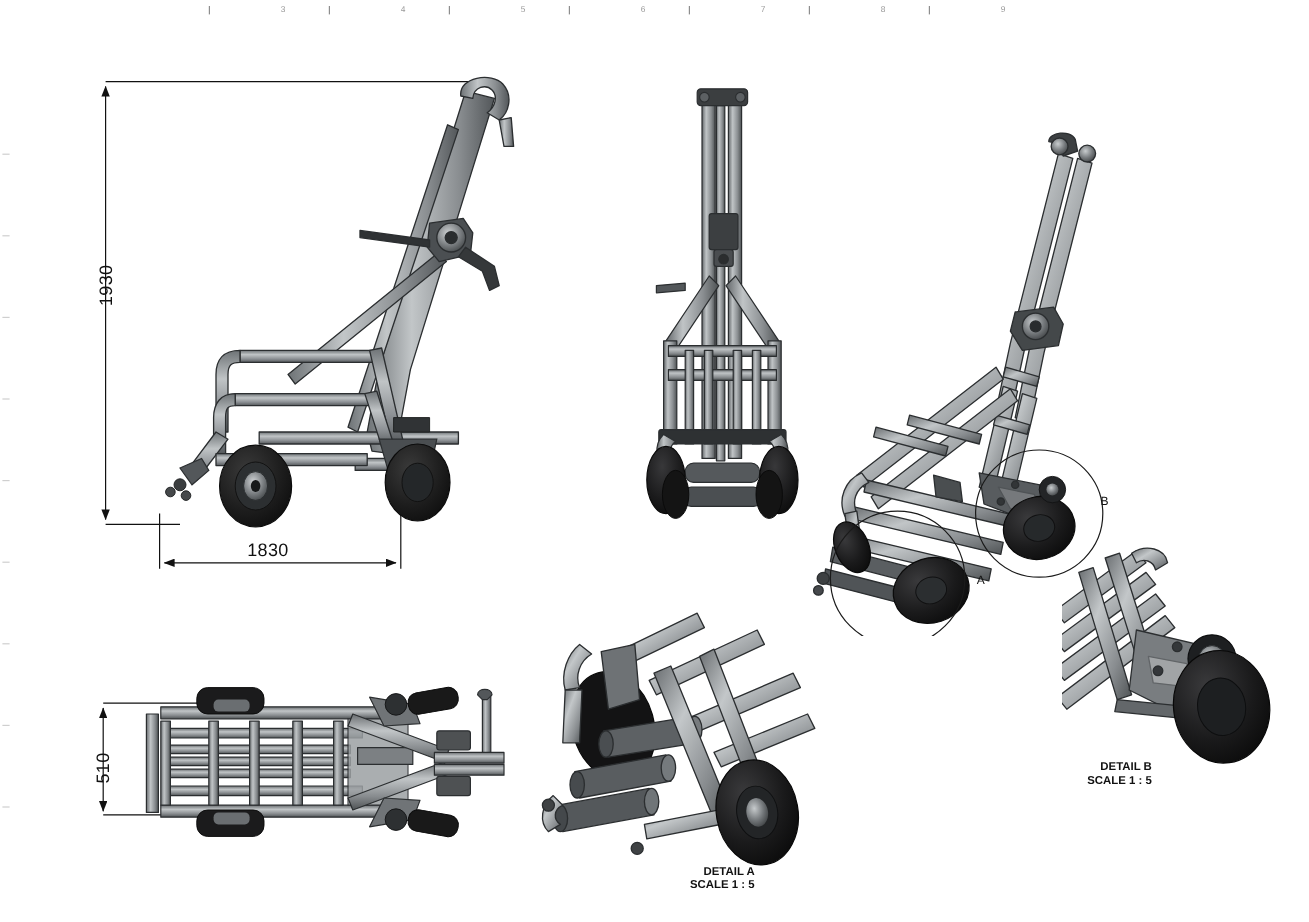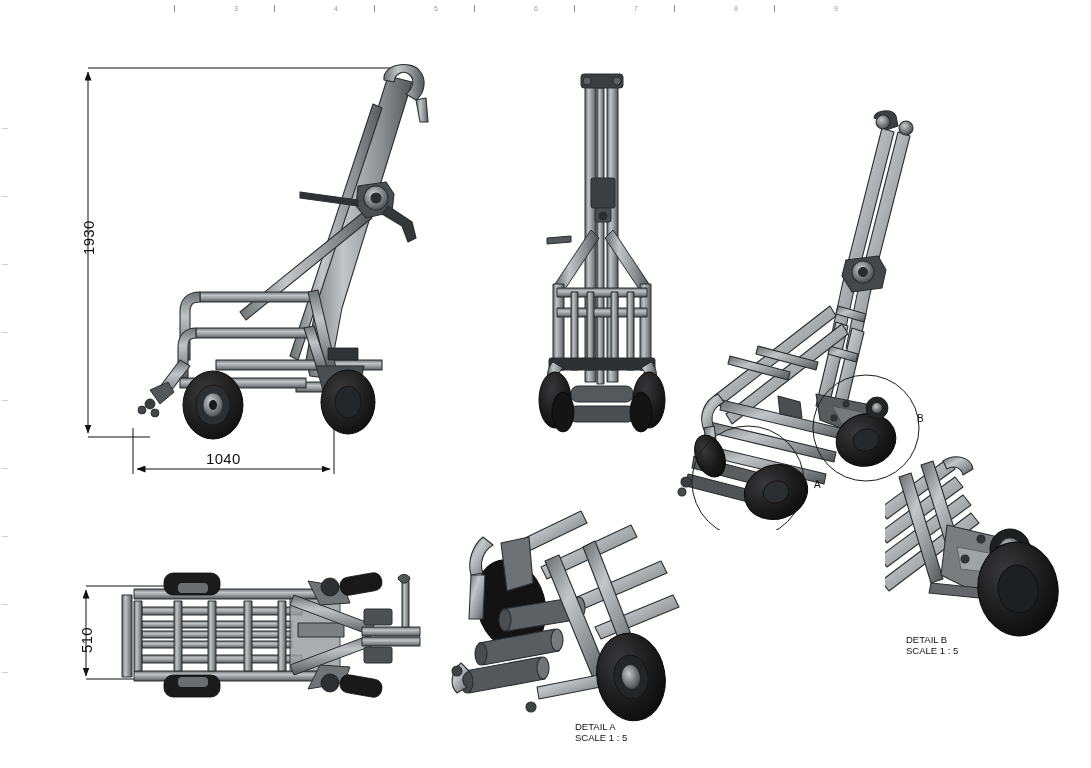--- a/index.html
+++ b/index.html
@@ -54,21 +54,22 @@
     transform: rotate(-90deg);
     transform-origin: left top;
   }
   .detail-caption {
     position: absolute;
     font-size: 9.5px;
     line-height: 11px;
     color: #111;
     font-family: "Liberation Sans", sans-serif;
     white-space: nowrap;
-    text-align: left;
+    text-align: right;
+    font-weight: bold;
   }
   .callout-letter {
     position: absolute;
     font-size: 10px;
     color: #111;
     font-family: "Liberation Sans", sans-serif;
   }
   svg { display: block; }
   .vw { position: absolute; }
 </style>
@@ -133,21 +134,21 @@
     </g>
 
     <g stroke="#111" stroke-width="1" fill="none">
       <line x1="86" y1="586" x2="175" y2="586"></line>
       <line x1="86" y1="679" x2="175" y2="679"></line>
       <line x1="86" y1="590" x2="86" y2="676" marker-start="url(#arrTail)" marker-end="url(#arrHead)"></line>
     </g>
   </svg>
 
   <div class="dim-label vertical" style="left:80px;top:255px">1930</div>
-  <div class="dim-label" style="left:206px;top:450px">1040</div>
+  <div class="dim-label" style="left:206px;top:450px">1830</div>
   <div class="dim-label vertical" style="left:78px;top:653px">510</div>
 
   <svg class="vw" style="left:120px;top:60px" width="310" height="390" viewBox="0 0 310 390">
     <defs>
       <linearGradient id="tubeA" x1="0" y1="0" x2="0" y2="1">
         <stop offset="0%" stop-color="#6e7376"></stop>
         <stop offset="35%" stop-color="#c0c4c6"></stop>
         <stop offset="70%" stop-color="#8d9195"></stop>
         <stop offset="100%" stop-color="#55595c"></stop>
       </linearGradient>

